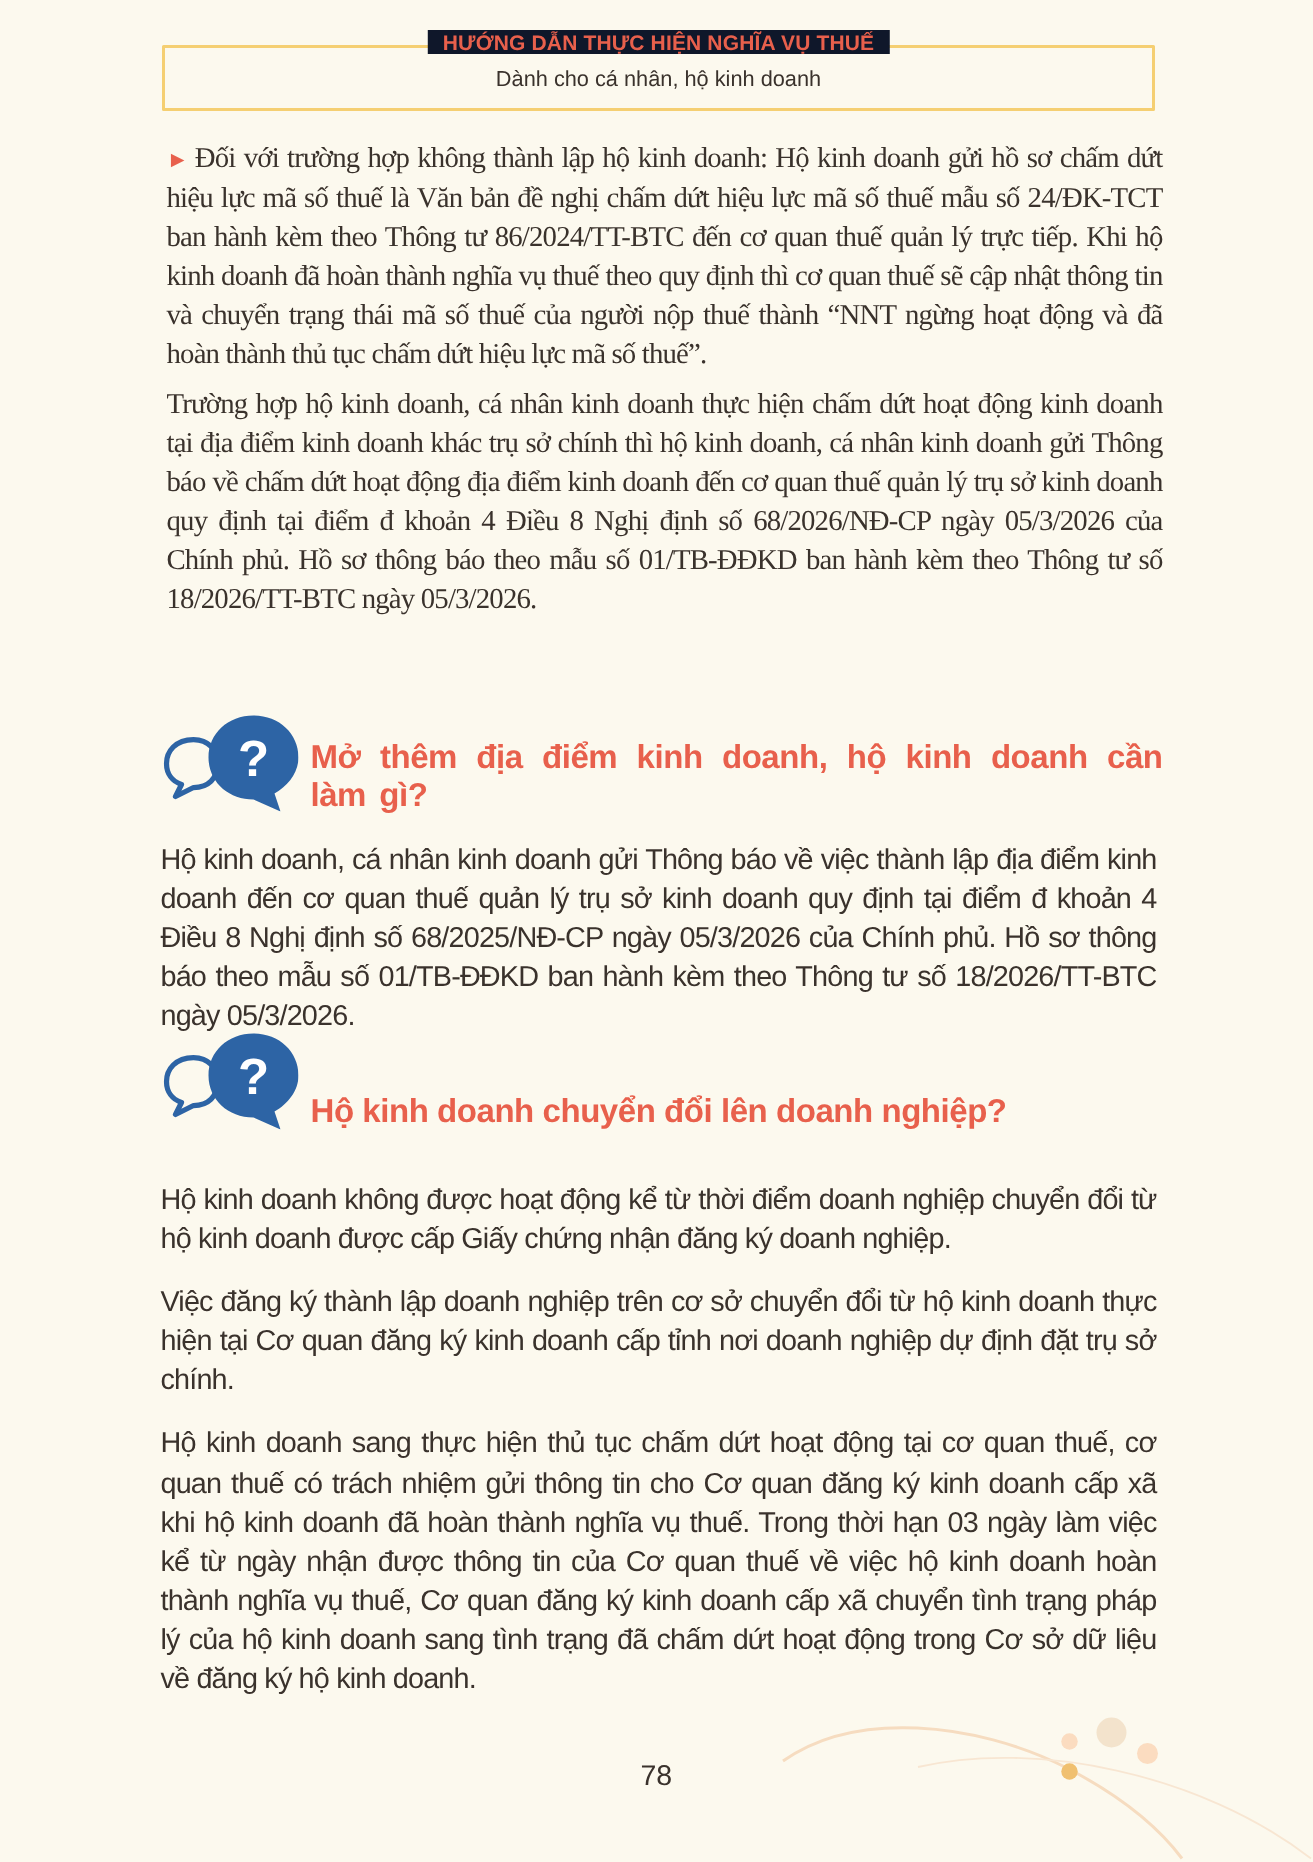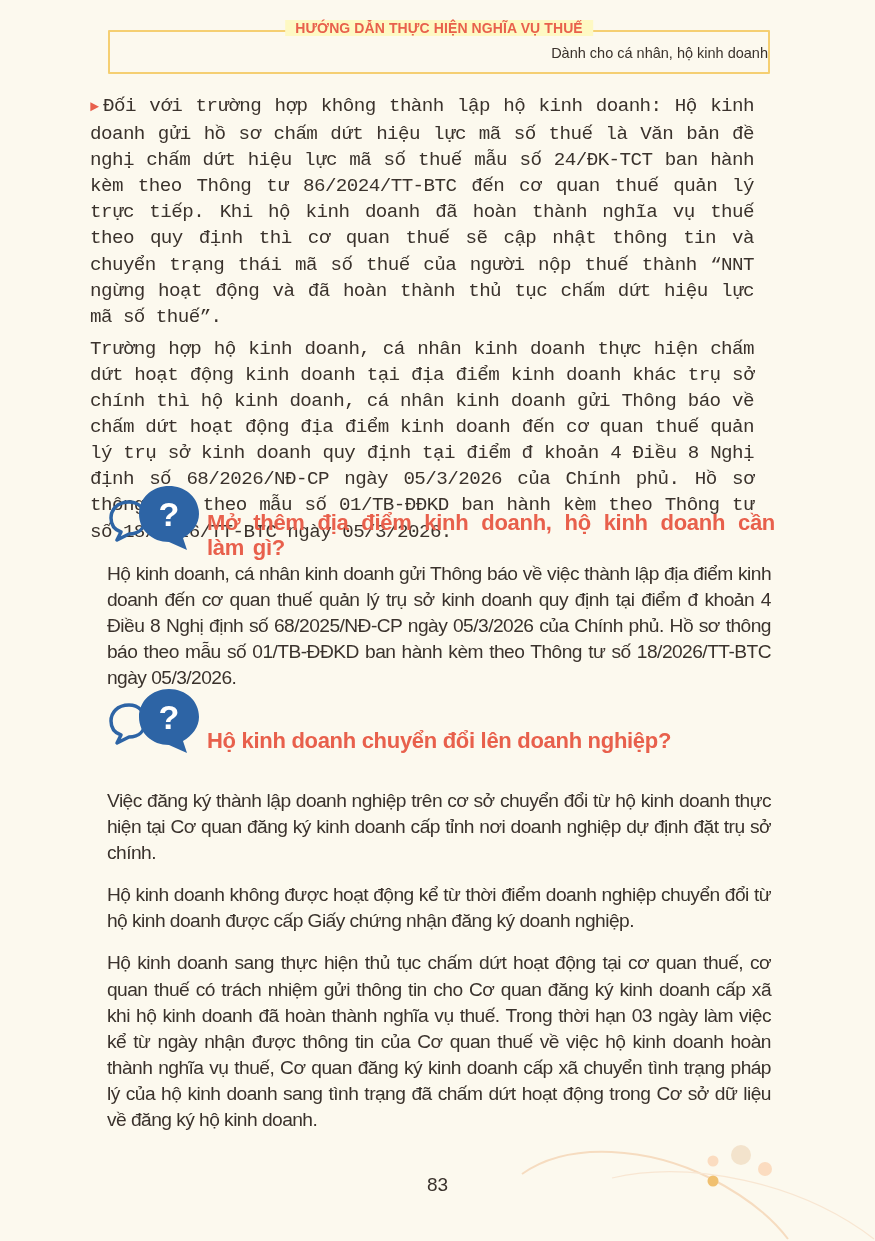--- a/index.html
+++ b/index.html
@@ -9,45 +9,45 @@
     font-family: "Liberation Sans", sans-serif;
     color: #3a322c;
     position: relative;
   }
   .header {
     position: absolute; left: 108px; top: 30px; width: 658px; height: 40px;
     border: 2px solid #f5cf72; border-radius: 1px;
   }
   .header-title {
     position: absolute; left: 50%; top: -12px; transform: translateX(-50%);
-    background: #fef9c3; padding: 0 10px; white-space: nowrap;
+    background: #0f172a; padding: 0 10px; white-space: nowrap;
     color: #e8604c; font-weight: bold; font-size: 14px; letter-spacing: 0.1px;
   }
   .header-sub {
-    position: absolute; left: 0; right: 0; top: 13px; text-align: right;
+    position: absolute; left: 0; right: 0; top: 13px; text-align: center;
     font-size: 14.5px; color: #3a322c;
   }
   .content {
-    position: absolute; left: 90px; top: 93px; width: 664px;
-    font-family: Liberation Mono, monospace;
+    position: absolute; left: 111px; top: 93px; width: 664px;
+    font-family: Liberation Serif, serif;
     font-size: 19.2px; line-height: 26.1px; color: #3a322c;
     letter-spacing: -0.55px;
   }
   .content p { margin: 0 0 6px 0; text-align: justify; }
   .bullet { color: #e8604c; font-size: 15px; margin-right: 4px; letter-spacing: 0; }
   .qa-head {
     display: flex; align-items: center; position: relative;
   }
   .q-icon { width: 90px; height: 66px; flex: 0 0 auto; margin-left: 2px; }
   .q-title {
     color: #e8604c; font-weight: bold; font-size: 22px; line-height: 25px;
     letter-spacing: -0.3px; margin-left: 8px; text-align: justify;
   }
   .sec1 { position: absolute; left: 107px; top: 474px; width: 668px; }
-  .sec1 .q-title { margin-top: 36px; word-spacing: 3px; }
+  .sec1 .q-title { margin-top: 18px; word-spacing: 3px; }
   .sec1-body { position: absolute; left: 107px; top: 545px; width: 664px; }
   .sec2 { position: absolute; left: 107px; top: 686px; width: 668px; }
   .sec2 .q-title { margin-top: 42px; }
   .sec2-body { position: absolute; left: 107px; top: 772px; width: 664px; }
   .body-text {
     font-size: 19.2px; line-height: 26.1px; color: #3a322c; letter-spacing: -0.55px;
   }
   .body-text p { margin: 16px 0 6px 0; text-align: justify; }
   .page-number {
     position: absolute; left: 0; right: 0; top: 1174px; text-align: center;
@@ -86,27 +86,27 @@
   <div class="qa-head">
     <svg class="q-icon" viewBox="0 0 90 66">
       <path d="M20 18 C8 18 2 26 2 34 C2 41 6 46 12 48 L8 56 L20 50 C30 50 36 44 36 34 C36 25 30 18 20 18 Z" fill="none" stroke="#2d64a5" stroke-width="3.5" stroke-linejoin="round"></path>
       <path d="M60 2 C43 2 30 14 30 30 C30 46 43 58 60 58 L78 66 L74 54 C83 49 90 40 90 30 C90 14 77 2 60 2 Z" fill="#2d64a5"></path>
       <text x="60" y="42" text-anchor="middle" font-family="Liberation Sans, sans-serif" font-weight="bold" font-size="34" fill="#ffffff">?</text>
     </svg>
     <div class="q-title">Hộ kinh doanh chuyển đổi lên doanh nghiệp?</div>
   </div>
 </div>
 <div class="sec2-body body-text">
+  <p>Hộ kinh doanh không được hoạt động kể từ thời điểm doanh nghiệp chuyển đổi từ hộ kinh doanh được cấp Giấy chứng nhận đăng ký doanh nghiệp.</p>
   <p>Việc đăng ký thành lập doanh nghiệp trên cơ sở chuyển đổi từ hộ kinh doanh thực hiện tại Cơ quan đăng ký kinh doanh cấp tỉnh nơi doanh nghiệp dự định đặt trụ sở chính.</p>
-  <p>Hộ kinh doanh không được hoạt động kể từ thời điểm doanh nghiệp chuyển đổi từ hộ kinh doanh được cấp Giấy chứng nhận đăng ký doanh nghiệp.</p>
   <p>Hộ kinh doanh sang thực hiện thủ tục chấm dứt hoạt động tại cơ quan thuế, cơ quan thuế có trách nhiệm gửi thông tin cho Cơ quan đăng ký kinh doanh cấp xã khi hộ kinh doanh đã hoàn thành nghĩa vụ thuế. Trong thời hạn 03 ngày làm việc kể từ ngày nhận được thông tin của Cơ quan thuế về việc hộ kinh doanh hoàn thành nghĩa vụ thuế, Cơ quan đăng ký kinh doanh cấp xã chuyển tình trạng pháp lý của hộ kinh doanh sang tình trạng đã chấm dứt hoạt động trong Cơ sở dữ liệu về đăng ký hộ kinh doanh.</p>
 </div>
 
 <svg class="deco" viewBox="0 0 375 131">
   <path d="M22 64 C70 30 150 38 210 68 C245 86 270 105 288 129" fill="none" stroke="#f6dcc0" stroke-width="2"></path>
   <path d="M112 68 C190 50 300 72 374 129" fill="none" stroke="#f8e6d2" stroke-width="1.2"></path>
   <circle cx="241" cy="45" r="10" fill="#f3e3cc"></circle>
   <circle cx="213" cy="51" r="5.5" fill="#fbdcc0"></circle>
   <circle cx="265" cy="59" r="7" fill="#fbdcc0"></circle>
   <circle cx="213" cy="71" r="5.5" fill="#f0c070"></circle>
 </svg>
 
-<div class="page-number">83</div>
+<div class="page-number">78</div>
 
 </body></html>

